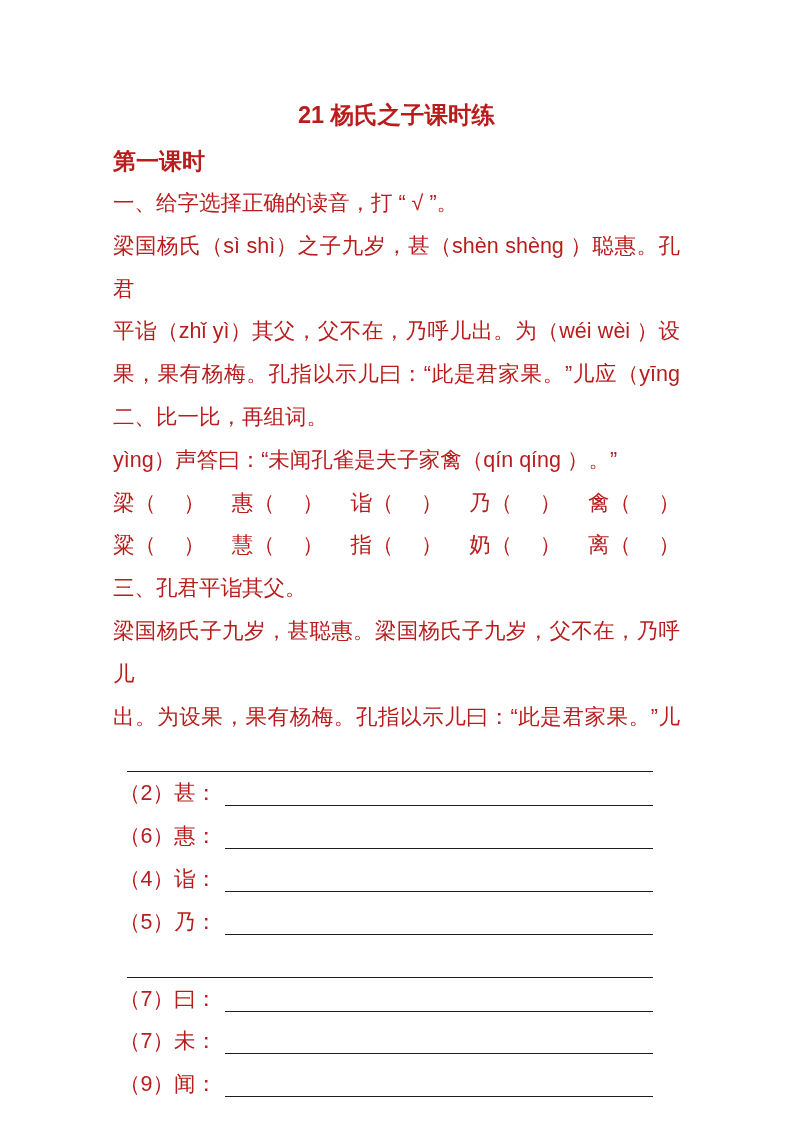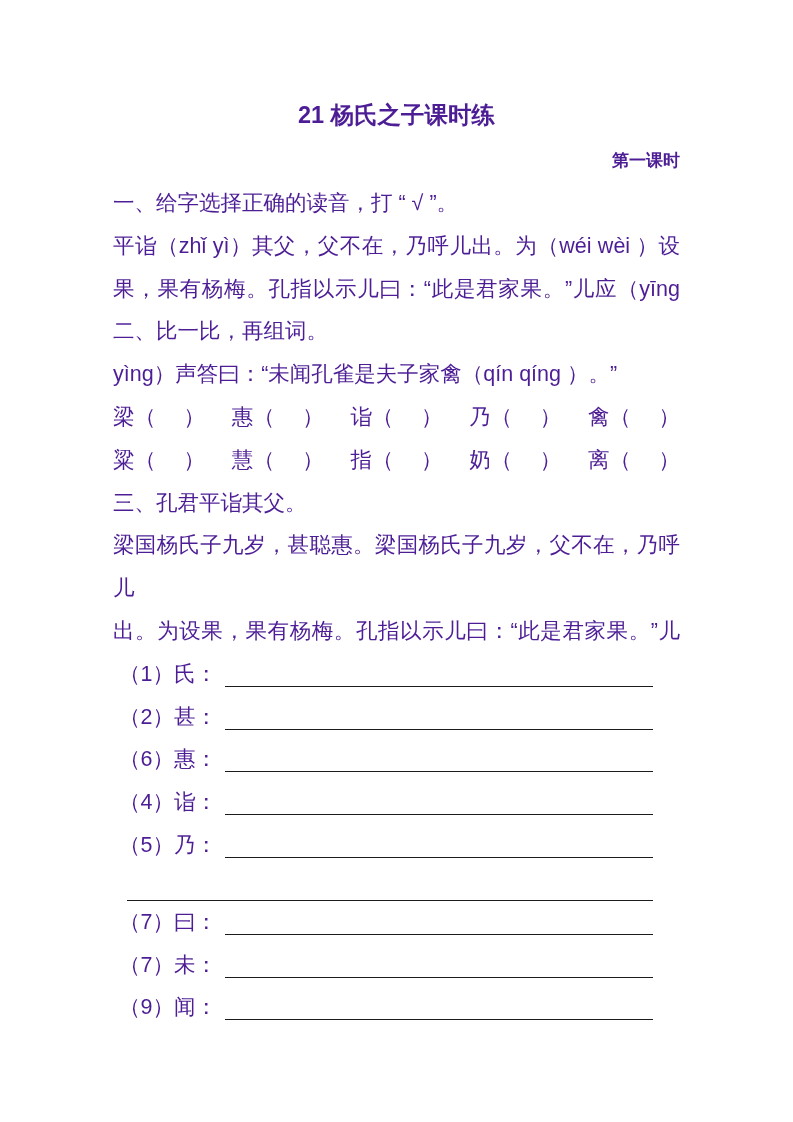--- a/index.html
+++ b/index.html
@@ -5,36 +5,35 @@
   html,body { margin:0; padding:0; background:#e8e8e8; }
   .page {
     position: relative;
     width: 793px;
     height: 1122px;
     margin: 0 auto;
     background: #ffffff;
     box-sizing: border-box;
     padding: 100px 113px 0 113px;
     font-family: "Liberation Sans", "DejaVu Sans", serif;
-    color: #4c1d95;
+    color: #b91c1c;
     font-size: 21.5px;
     overflow: hidden;
   }
   .doc-title {
     text-align: center;
     font-weight: bold;
     font-size: 23.5px;
     line-height: 30px;
   }
   .session-heading {
     font-weight: bold;
-    font-size: 17px;
+    font-size: 23px;
     line-height: 30px;
     margin-top: 16px;
-    text-align: right;
   }
   .bodyflow { margin-top: 6px; }
   .line { line-height: 42.8px; }
   .just { text-align: justify; text-align-last: justify; }
   .wordrow {
     display: flex;
     justify-content: space-between;
     line-height: 42.8px;
   }
   .wordrow .cell { white-space: pre; }
@@ -58,20 +57,21 @@
 
 <div class="page">
 
   <div class="doc-title">21 杨氏之子课时练</div>
 
   <div class="session-heading">第一课时</div>
 
   <div class="bodyflow">
 
     <div class="line">一、给字选择正确的读音，打 “ √ ”。</div>
+    <div class="line just">梁国杨氏（sì shì）之子九岁，甚（shèn shèng ）聪惠。孔君</div>
     <div class="line just">平诣（zhǐ yì）其父，父不在，乃呼儿出。为（wéi wèi ）设</div>
     <div class="line just">果，果有杨梅。孔指以示儿曰：“此是君家果。”儿应（yīng</div>
     <div class="line">二、比一比，再组词。</div>
 
     <div class="line">yìng）声答曰：“未闻孔雀是夫子家禽（qín qíng ）。”</div>
     <div class="wordrow">
       <span class="cell">梁（　 ）</span>
       <span class="cell">惠（　 ）</span>
       <span class="cell">诣（　 ）</span>
       <span class="cell">乃（　 ）</span>
@@ -83,21 +83,20 @@
       <span class="cell">指（　 ）</span>
       <span class="cell">奶（　 ）</span>
       <span class="cell">离（　 ）</span>
     </div>
 
     <div class="line">三、孔君平诣其父。</div>
     <div class="line just">梁国杨氏子九岁，甚聪惠。梁国杨氏子九岁，父不在，乃呼儿</div>
     <div class="line just">出。为设果，果有杨梅。孔指以示儿曰：“此是君家果。”儿</div>
 
     <div class="item">
-      <span class="label">（1）氏：</span>
       <div class="blank"></div>
     </div>
     <div class="item">
       <span class="label">（2）甚：</span>
       <div class="blank"></div>
     </div>
     <div class="item">
       <span class="label">（6）惠：</span>
       <div class="blank"></div>
     </div>

